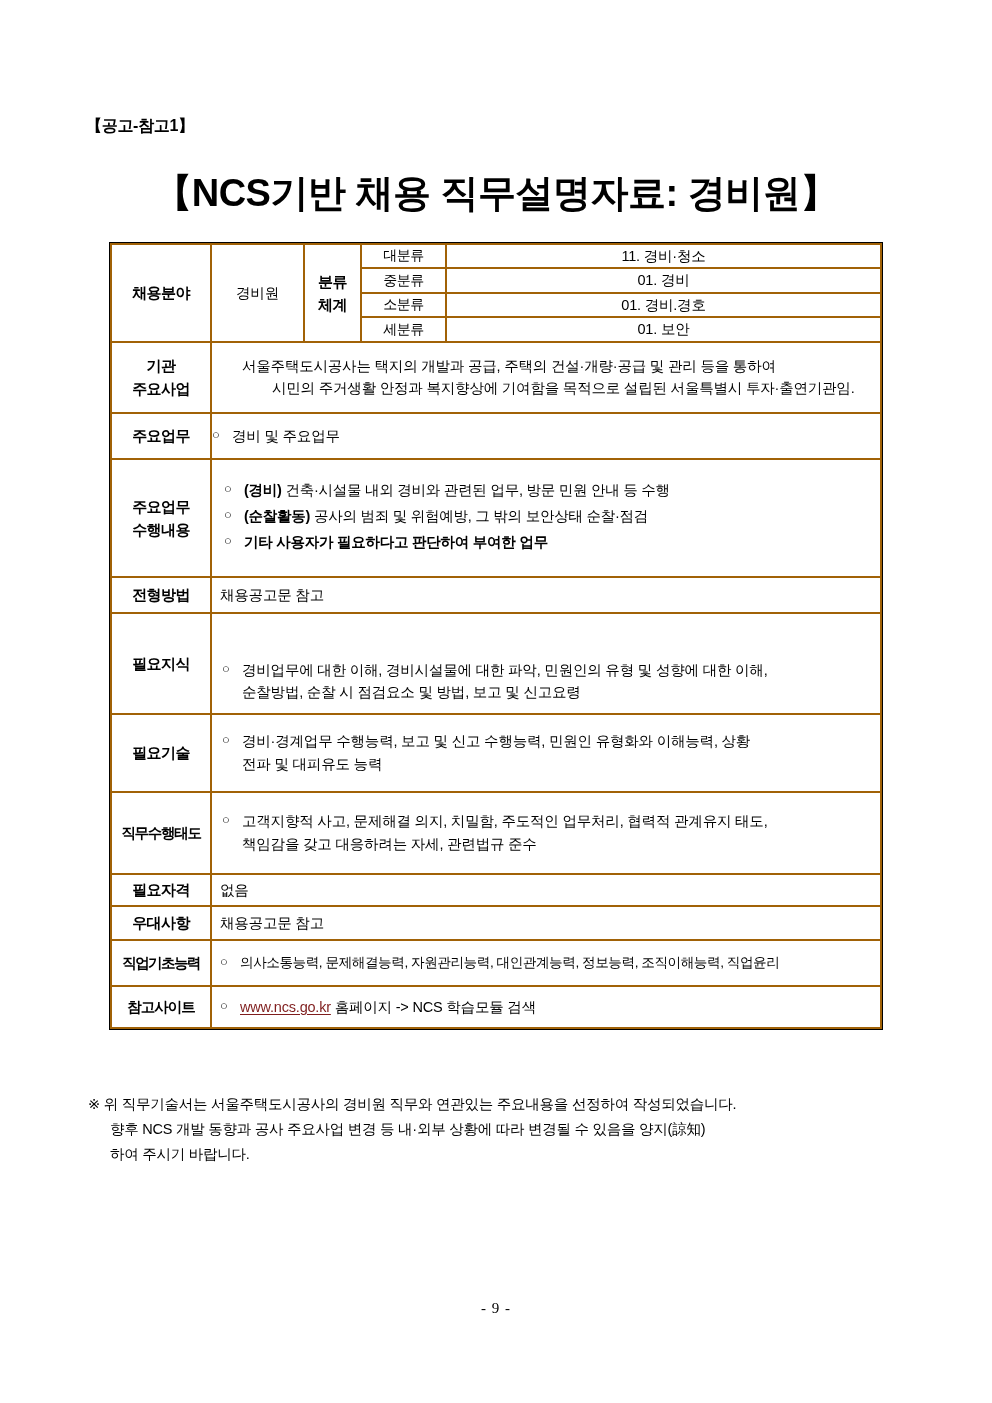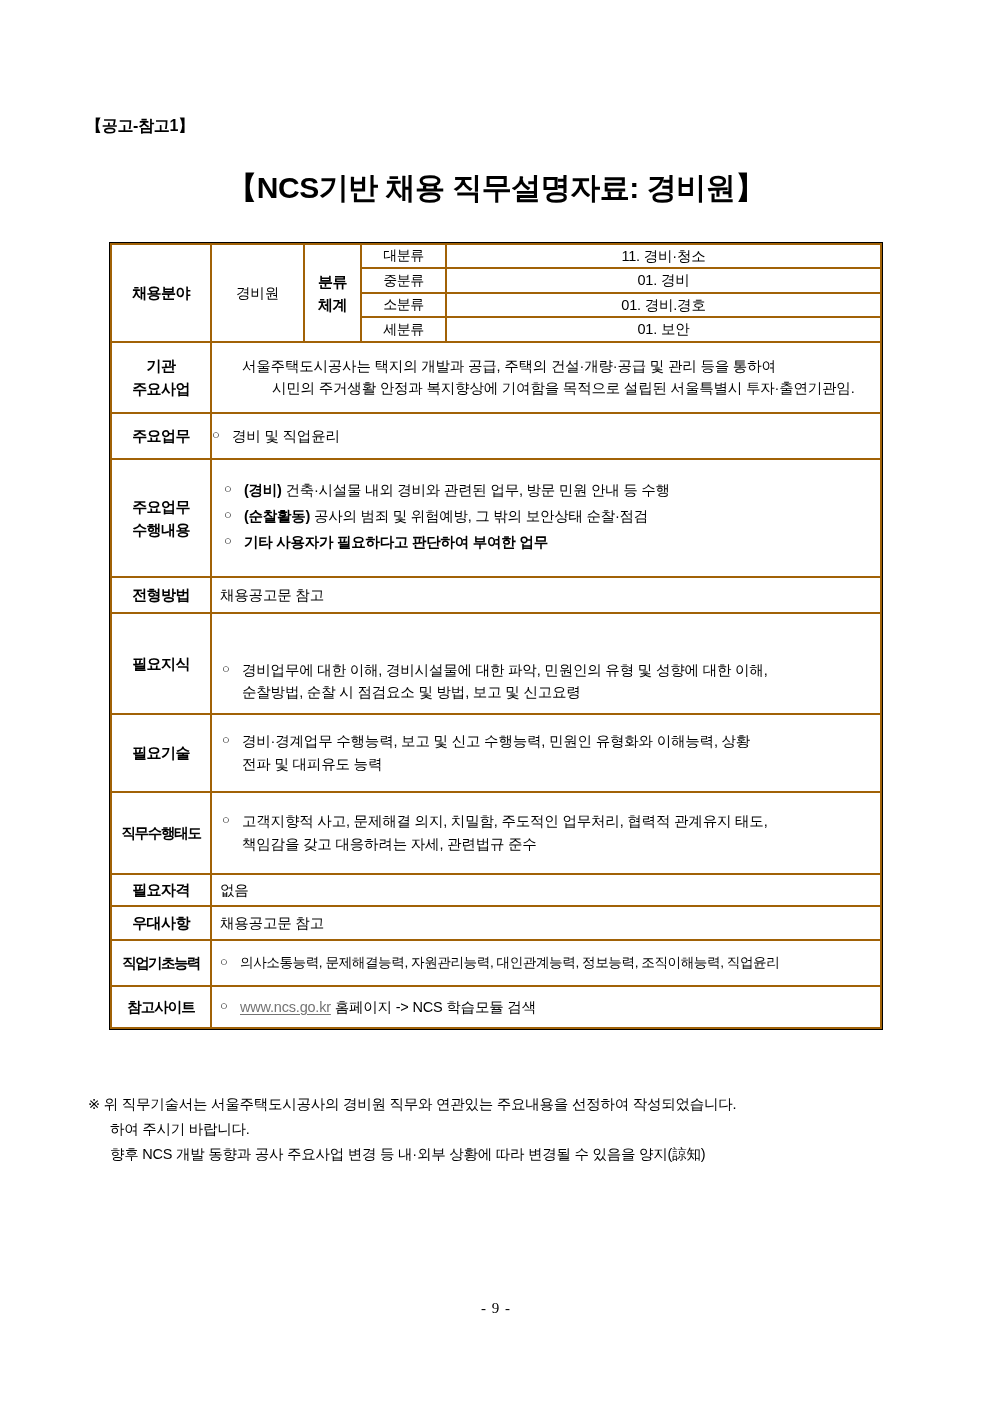--- a/index.html
+++ b/index.html
@@ -34,21 +34,21 @@
     white-space: nowrap;
   }
 
   
   .doc-title {
     position: absolute;
     left: 0;
     top: 168px;
     width: 992px;
     text-align: center;
-    font-size: 30px;
+    font-size: 38px;
     font-weight: bold;
     letter-spacing: -0.5px;
     white-space: nowrap;
   }
 
   
   table.jd {
     position: absolute;
     left: 110px;
     top: 243px;
@@ -110,21 +110,21 @@
     top: 0;
     font-size: 13px;
   }
   .bullets li .strongpart { font-weight: bold; }
   .bullets li.allbold { font-weight: bold; }
 
   .hang { padding-left: 20px; position: relative; }
   .hang .mark { position: absolute; left: 0; top: 0; font-size: 13px; }
 
   .link {
-    color: #737373;
+    color: #7f1d1d;
     text-decoration: underline;
     text-underline-offset: 2px;
   }
 
   
   .footnote {
     position: absolute;
     left: 88px;
     top: 1092px;
     width: 826px;
@@ -198,21 +198,21 @@
           <span style="display:block; text-indent:18px;">서울주택도시공사는 택지의 개발과 공급, 주택의 건설·개량·공급 및 관리 등을 통하여</span>
           <span style="display:block;margin-left:48px;">시민의 주거생활 안정과 복지향상에 기여함을 목적으로 설립된 서울특별시 투자·출연기관임.</span>
         </td>
       </tr>
 
       <tr>
         <td class="lbl" style="height:44px;">주요업무</td>
         <td class="val" colspan="4">
           <span class="hang" style="display:block;">
             <span class="mark">○</span>
-            <span>경비 및 직업윤리</span>
+            <span>경비 및 주요업무</span>
           </span>
         </td>
       </tr>
 
       <tr>
         <td class="lbl" style="height:116px;">
           <span class="l2">주요업무</span>
           <span class="l2">수행내용</span>
         </td>
         <td class="val" colspan="4" style="padding:14px 10px 16px 12px;">
@@ -295,19 +295,19 @@
             <span class="mark">○</span><a class="link" href="#">www.ncs.go.kr</a><span> 홈페이지 -&gt; NCS 학습모듈 검색</span>
           </span>
         </td>
       </tr>
 
     </tbody>
   </table>
 
   <div class="footnote">
     <span class="fline">※ 위 직무기술서는 서울주택도시공사의 경비원 직무와 연관있는 주요내용을 선정하여 작성되었습니다.</span>
+    <span class="fline indent">향후 NCS 개발 동향과 공사 주요사업 변경 등 내·외부 상황에 따라 변경될 수 있음을 양지(諒知)</span>
     <span class="fline indent">하여 주시기 바랍니다.</span>
-    <span class="fline indent">향후 NCS 개발 동향과 공사 주요사업 변경 등 내·외부 상황에 따라 변경될 수 있음을 양지(諒知)</span>
   </div>
 
   <div class="page-number">- 9 -</div>
 
 </div>
 
 </body></html>

